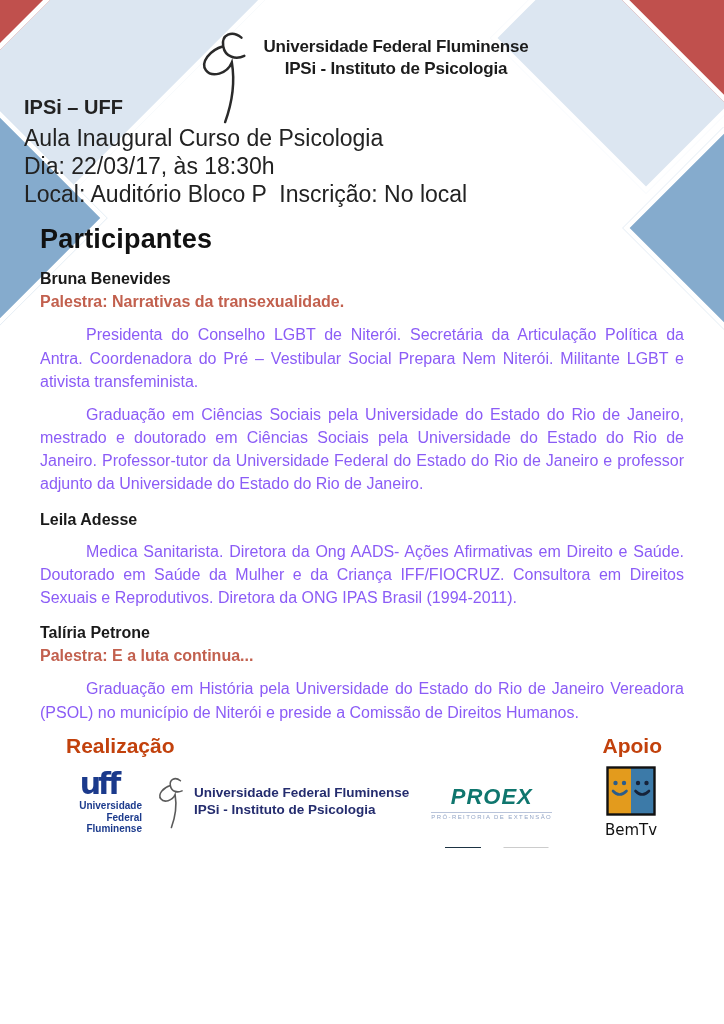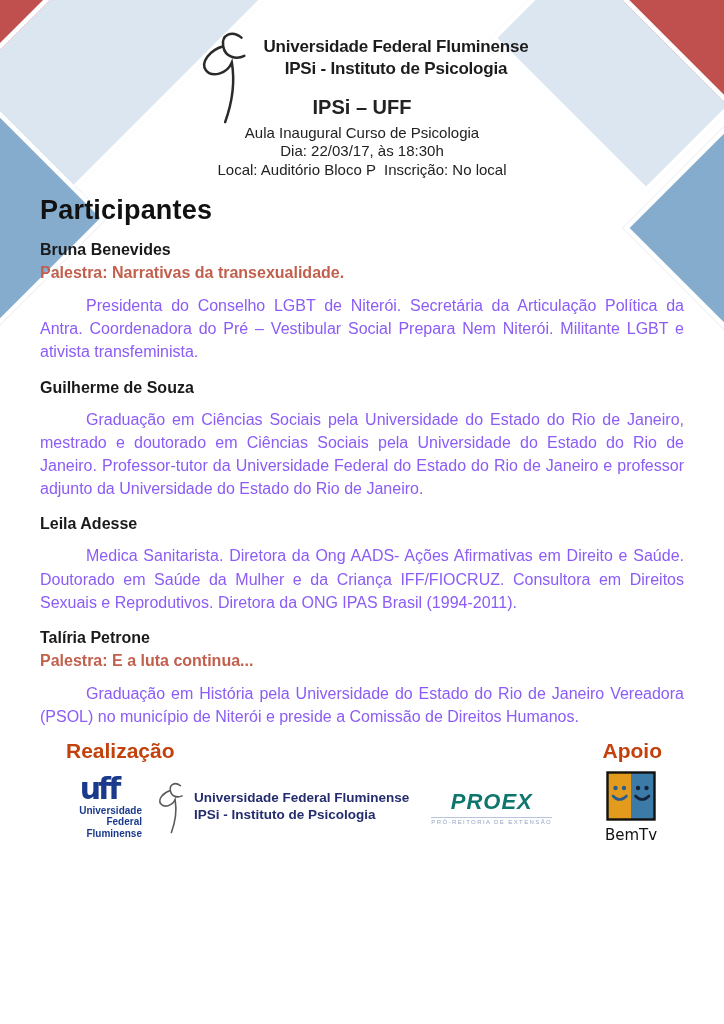--- a/index.html
+++ b/index.html
@@ -17,23 +17,23 @@
 
   .content{position:relative;z-index:1;}
 
   
   .hdr{display:flex;justify-content:center;align-items:flex-start;padding-top:26px;}
   .hdr .glyph{width:64px;height:96px;margin-right:4px;margin-top:2px;flex:0 0 auto;}
   .hdr-text{text-align:center;padding-top:10px;}
   .hdr-text .l1,.hdr-text .l2{font-weight:bold;color:#1c1c1c;font-size:17px;line-height:1.3;letter-spacing:-0.2px;}
 
   
-  .titleblock{text-align:center;margin-top:-28px;color:#222;}
+  .titleblock{margin-top:-28px;color:#222;padding-left:24px;}
   .t1{font-size:20px;font-weight:bold;margin:0 0 5px 0;}
-  .t2,.t3,.t4{font-size:15px;font-weight:400;line-height:1.22;margin:0;}
+  .t2,.t3,.t4{font-size:23px;font-weight:400;line-height:1.22;margin:0;}
   .t4{white-space:pre-wrap;}
 
   
   .main{padding:0 40px;}
   .section-heading{font-size:27px;font-weight:bold;color:#111;margin:16px 0 0 0;letter-spacing:0.2px;}
   .sp-name{font-size:16px;font-weight:bold;color:#1a1a1a;margin:14px 0 1px 0;line-height:1.25;}
   .sp-talk{font-size:16px;font-weight:bold;color:#c2604e;margin:0;line-height:1.45;text-align:justify;}
   .sp-bio{font-size:16px;color:#8b5cf6;margin:10px 0 0 0;line-height:1.45;text-align:justify;text-indent:46px;}
 
   
@@ -116,21 +116,20 @@
     <div class="main">
       <h1 class="section-heading">Participantes</h1>
 
       <div>
         <p class="sp-name">Bruna Benevides</p>
         <p class="sp-talk">Palestra: Narrativas da transexualidade.</p>
         <p class="sp-bio">Presidenta do Conselho LGBT de Niterói. Secretária da Articulação Política da Antra. Coordenadora do Pré – Vestibular Social Prepara Nem Niterói. Militante LGBT e ativista transfeminista.</p>
       </div>
 
       <div>
-        <p class="sp-name">Guilherme de Souza</p>
         <p class="sp-bio">Graduação em Ciências Sociais pela Universidade do Estado do Rio de Janeiro, mestrado e doutorado em Ciências Sociais pela Universidade do Estado do Rio de Janeiro. Professor-tutor da Universidade Federal do Estado do Rio de Janeiro e professor adjunto da Universidade do Estado do Rio de Janeiro.</p>
       </div>
 
       <div>
         <p class="sp-name">Leila Adesse</p>
         <p class="sp-bio">Medica Sanitarista. Diretora da Ong AADS- Ações Afirmativas em Direito e Saúde. Doutorado em Saúde da Mulher e da Criança IFF/FIOCRUZ. Consultora em Direitos Sexuais e Reprodutivos. Diretora da ONG IPAS Brasil (1994-2011).</p>
       </div>
 
       <div>
         <p class="sp-name">Talíria Petrone</p>

